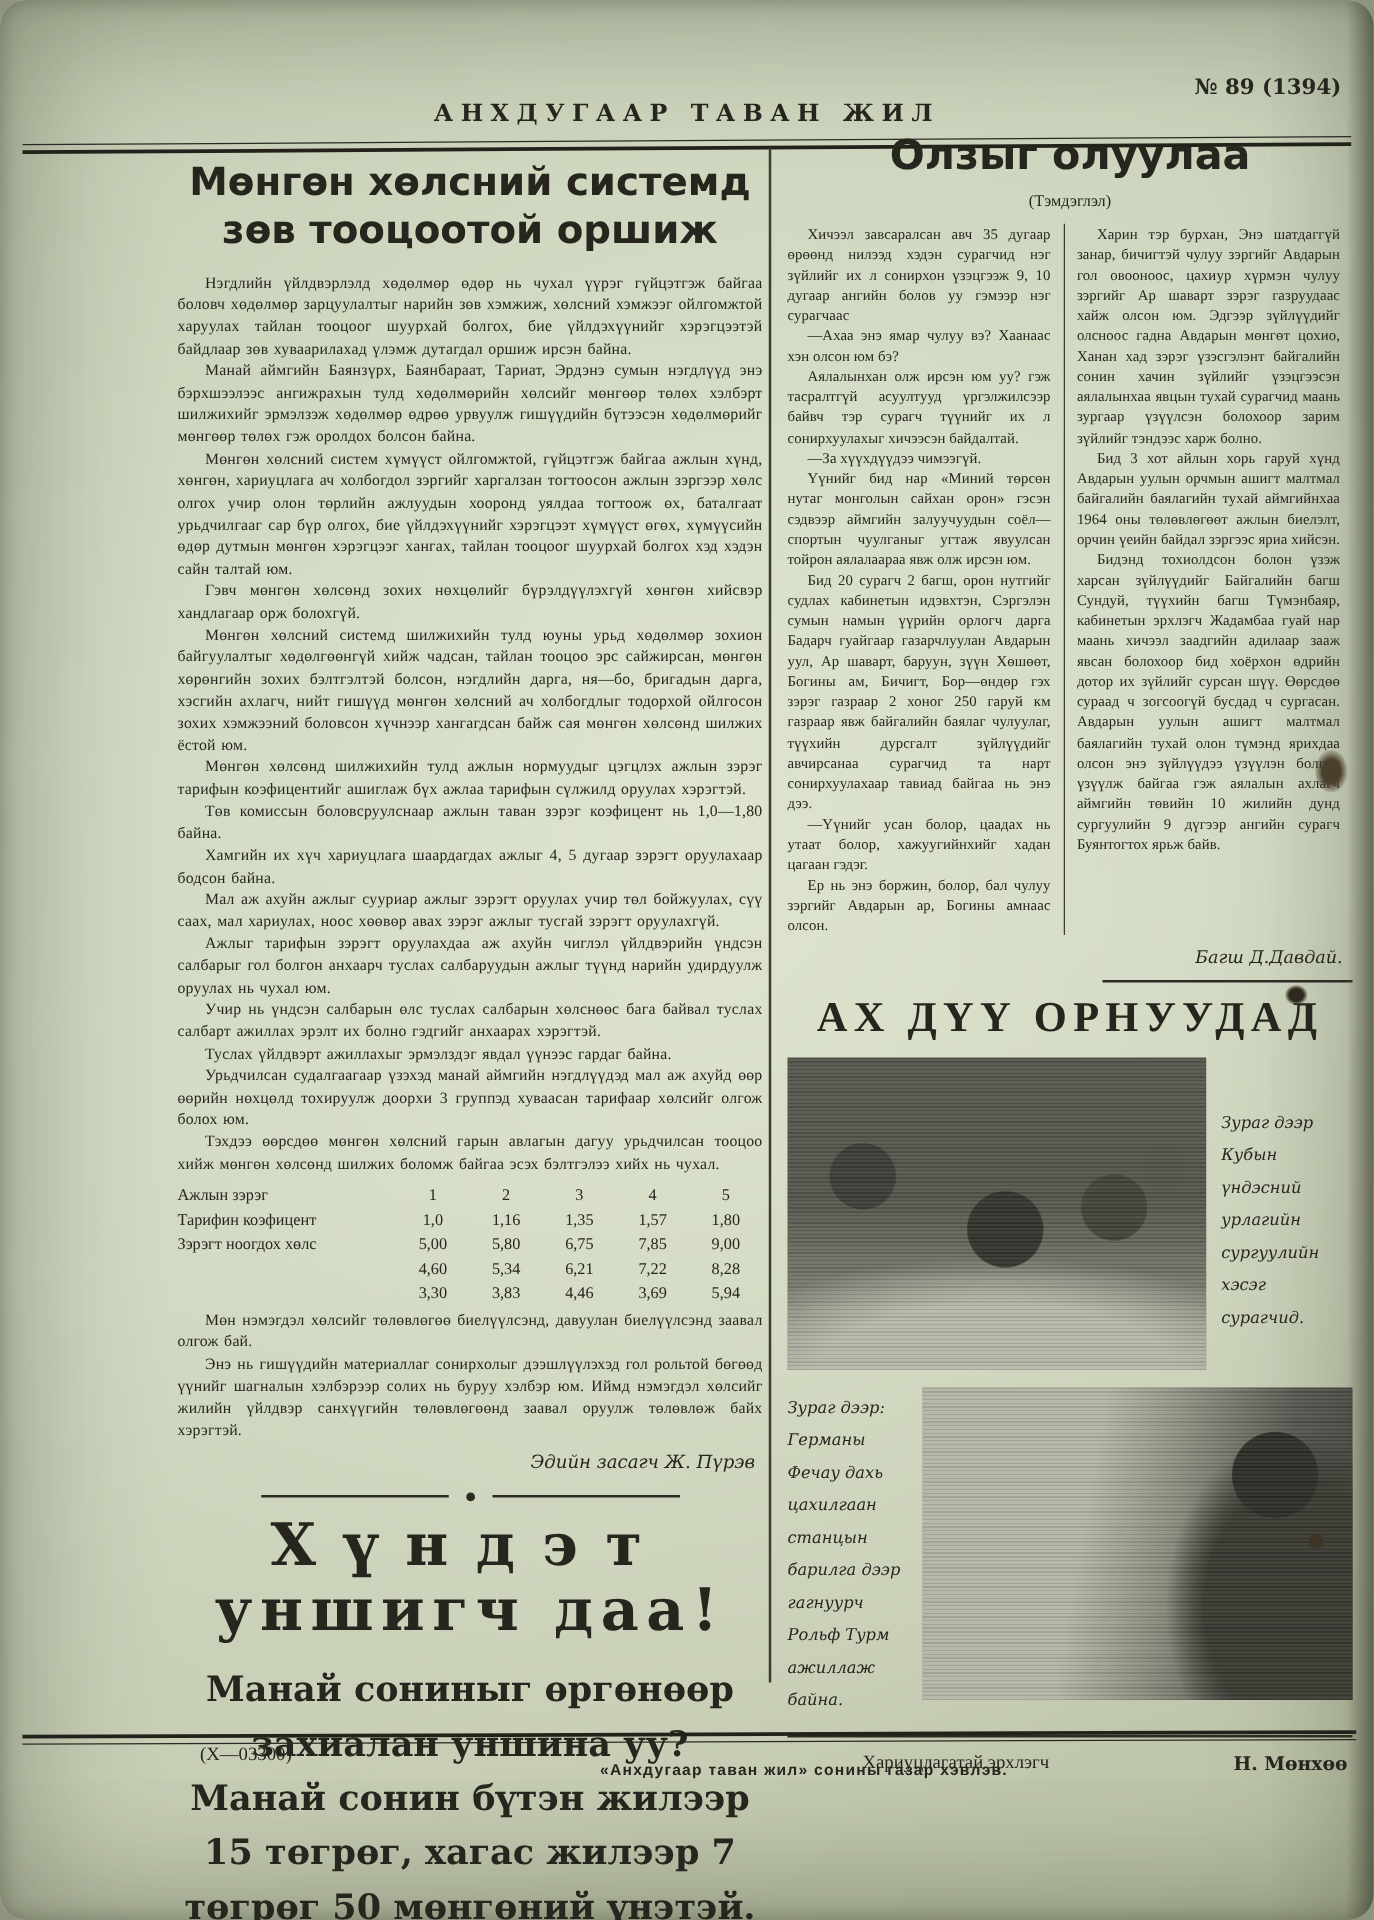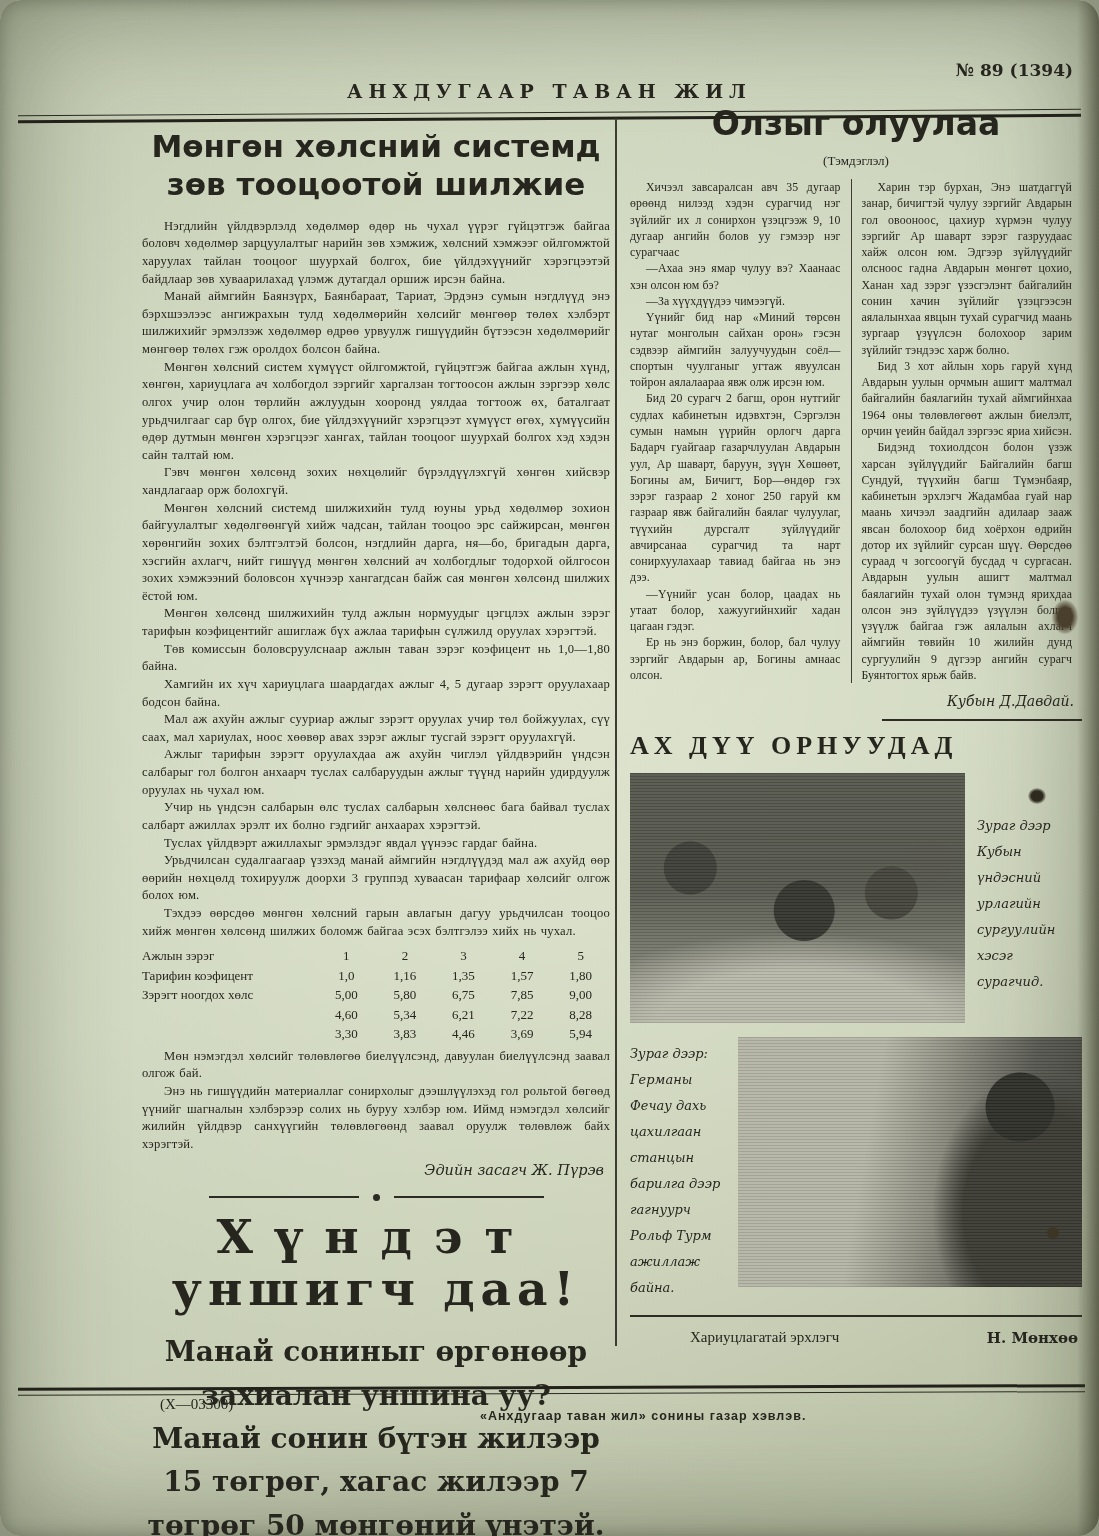--- a/index.html
+++ b/index.html
@@ -47,22 +47,22 @@
   .headline-2{font-family:"DejaVu Sans",sans-serif;font-weight:bold;text-align:center;font-size:33px;margin:0;}
   .subtitle{text-align:center;font-size:13px;margin:10px 0 10px 0;}
   .twocol{display:flex;}
   .subcol{width:50%;}
   .subcol+.subcol{border-left:1.5px solid #3c3c32;padding-left:10px;}
   .subcol{padding-right:10px;}
   .subcol p{margin:0;text-indent:16px;text-align:justify;font-size:11.8px;line-height:1.38;letter-spacing:.1px;}
   .byline-2{text-align:right;font-style:italic;font-family:"DejaVu Serif",serif;font-size:14px;margin:10px 8px 0 0;}
   .short-rule{width:200px;height:2px;background:#2c2c24;margin:10px 0 10px auto;}
   
-  .section-head{font-family:"Liberation Serif",serif;font-weight:bold;text-align:left;
-    font-size:26px;letter-spacing:5px;margin:4px 0 12px 0;}
+  .section-head{font-family:"Liberation Serif",serif;font-weight:bold;text-align:center;
+    font-size:34px;letter-spacing:5px;margin:4px 0 12px 0;}
   .photo-block{display:flex;margin-bottom:14px;}
   .photo{position:relative;overflow:hidden;background:#8b8b80;}
   .photo::after{content:"";position:absolute;inset:0;
     background:repeating-linear-gradient(0deg, rgba(0,0,0,.10) 0 1px, rgba(255,255,255,.05) 1px 3px);}
   .photo-1{width:335px;height:250px;
     background:
       radial-gradient(circle at 18% 38%, #3e3e38 0 26px, rgba(0,0,0,0) 27px),
       radial-gradient(circle at 52% 55%, #35352f 0 30px, rgba(0,0,0,0) 31px),
       radial-gradient(circle at 78% 48%, #44443c 0 26px, rgba(0,0,0,0) 27px),
       radial-gradient(circle at 90% 35%, #55554c 0 20px, rgba(0,0,0,0) 21px),
@@ -101,21 +101,21 @@
 
   <div class="issue-no">№ 89 (1394)</div>
   <div class="masthead">АНХДУГААР ТАВАН ЖИЛ</div>
   <div class="masthead-rule"></div>
 
   <div class="vert-divider"></div>
 
   <div class="left-col">
     <h1 class="headline">
       <span>Мөнгөн хөлсний системд</span><br>
-      <span>зөв тооцоотой шилжие</span>
+      <span>зөв тооцоотой оршиж</span>
     </h1>
 
     <div class="body-text">
         <p>Нэгдлийн үйлдвэрлэлд хөдөлмөр өдөр нь чухал үүрэг гүйцэтгэж байгаа боловч хөдөлмөр зарцуулалтыг нарийн зөв хэмжиж, хөлсний хэмжээг ойлгомжтой харуулах тайлан тооцоог шуурхай болгох, бие үйлдэхүүнийг хэрэгцээтэй байдлаар зөв хуваарилахад үлэмж дутагдал оршиж ирсэн байна.</p>
         <p>Манай аймгийн Баянзүрх, Баянбараат, Тариат, Эрдэнэ сумын нэгдлүүд энэ бэрхшээлээс ангижрахын тулд хөдөлмөрийн хөлсийг мөнгөөр төлөх хэлбэрт шилжихийг эрмэлзэж хөдөлмөр өдрөө урвуулж гишүүдийн бүтээсэн хөдөлмөрийг мөнгөөр төлөх гэж оролдох болсон байна.</p>
         <p>Мөнгөн хөлсний систем хүмүүст ойлгомжтой, гүйцэтгэж байгаа ажлын хүнд, хөнгөн, хариуцлага ач холбогдол зэргийг харгалзан тогтоосон ажлын зэргээр хөлс олгох учир олон төрлийн ажлуудын хооронд уялдаа тогтоож өх, баталгаат урьдчилгааг сар бүр олгох, бие үйлдэхүүнийг хэрэгцээт хүмүүст өгөх, хүмүүсийн өдөр дутмын мөнгөн хэрэгцээг хангах, тайлан тооцоог шуурхай болгох хэд хэдэн сайн талтай юм.</p>
         <p>Гэвч мөнгөн хөлсөнд зохих нөхцөлийг бүрэлдүүлэхгүй хөнгөн хийсвэр хандлагаар орж болохгүй.</p>
         <p>Мөнгөн хөлсний системд шилжихийн тулд юуны урьд хөдөлмөр зохион байгуулалтыг хөдөлгөөнгүй хийж чадсан, тайлан тооцоо эрс сайжирсан, мөнгөн хөрөнгийн зохих бэлтгэлтэй болсон, нэгдлийн дарга, ня—бо, бригадын дарга, хэсгийн ахлагч, нийт гишүүд мөнгөн хөлсний ач холбогдлыг тодорхой ойлгосон зохих хэмжээний боловсон хүчнээр хангагдсан байж сая мөнгөн хөлсөнд шилжих ёстой юм.</p>
         <p>Мөнгөн хөлсөнд шилжихийн тулд ажлын нормуудыг цэгцлэх ажлын зэрэг тарифын коэфицентийг ашиглаж бүх ажлаа тарифын сүлжилд оруулах хэрэгтэй.</p>
         <p>Төв комиссын боловсруулснаар ажлын таван зэрэг коэфицент нь 1,0—1,80 байна.</p>
@@ -192,34 +192,35 @@
   </div>
 
   <div class="right-col">
     <h1 class="headline-2">Олзыг олуулаа</h1>
     <div class="subtitle">(Тэмдэглэл)</div>
 
     <div class="twocol">
       <div class="subcol">
           <p>Хичээл завсаралсан авч 35 дугаар өрөөнд нилээд хэдэн сурагчид нэг зүйлийг их л сонирхон үзэцгээж 9, 10 дугаар ангийн болов уу гэмээр нэг сурагчаас</p>
           <p>—Ахаа энэ ямар чулуу вэ? Хаанаас хэн олсон юм бэ?</p>
+          <p>Аялалынхан олж ирсэн юм уу? гэж тасралтгүй асуултууд үргэлжилсээр байвч тэр сурагч түүнийг их л сонирхуулахыг хичээсэн байдалтай.</p>
           <p>—За хүүхдүүдээ чимээгүй.</p>
           <p>Үүнийг бид нар «Миний төрсөн нутаг монголын сайхан орон» гэсэн сэдвээр аймгийн залуучуудын соёл—спортын чуулганыг угтаж явуулсан тойрон аялалаараа явж олж ирсэн юм.</p>
           <p>Бид 20 сурагч 2 багш, орон нутгийг судлах кабинетын идэвхтэн, Сэргэлэн сумын намын үүрийн орлогч дарга Бадарч гуайгаар газарчлуулан Авдарын уул, Ар шаварт, баруун, зүүн Хөшөөт, Богины ам, Бичигт, Бор—өндөр гэх зэрэг газраар 2 хоног 250 гаруй км газраар явж байгалийн баялаг чулуулаг, түүхийн дурсгалт зүйлүүдийг авчирсанаа сурагчид та нарт сонирхуулахаар тавиад байгаа нь энэ дээ.</p>
           <p>—Үүнийг усан болор, цаадах нь утаат болор, хажуугийнхийг хадан цагаан гэдэг.</p>
           <p>Ер нь энэ боржин, болор, бал чулуу зэргийг Авдарын ар, Богины амнаас олсон.</p>
         </div>
       <div class="subcol">
           <p>Харин тэр бурхан, Энэ шатдаггүй занар, бичигтэй чулуу зэргийг Авдарын гол овооноос, цахиур хүрмэн чулуу зэргийг Ар шаварт зэрэг газруудаас хайж олсон юм. Эдгээр зүйлүүдийг олсноос гадна Авдарын мөнгөт цохио, Ханан хад зэрэг үзэсгэлэнт байгалийн сонин хачин зүйлийг үзэцгээсэн аялалынхаа явцын тухай сурагчид маань зургаар үзүүлсэн болохоор зарим зүйлийг тэндээс харж болно.</p>
           <p>Бид 3 хот айлын хорь гаруй хүнд Авдарын уулын орчмын ашигт малтмал байгалийн баялагийн тухай аймгийнхаа 1964 оны төлөвлөгөөт ажлын биелэлт, орчин үеийн байдал зэргээс яриа хийсэн.</p>
           <p>Бидэнд тохиолдсон болон үзэж харсан зүйлүүдийг Байгалийн багш Сундуй, түүхийн багш Түмэнбаяр, кабинетын эрхлэгч Жадамбаа гуай нар маань хичээл заадгийн адилаар зааж явсан болохоор бид хоёрхон өдрийн дотор их зүйлийг сурсан шүү. Өөрсдөө сураад ч зогсоогүй бусдад ч сургасан. Авдарын уулын ашигт малтмал баялагийн тухай олон түмэнд ярихдаа олсон энэ зүйлүүдээ үзүүлэн болгон үзүүлж байгаа гэж аялалын ахлагч аймгийн төвийн 10 жилийн дунд сургуулийн 9 дүгээр ангийн сурагч Буянтогтох ярьж байв.</p>
         </div>
     </div>
 
-    <div class="byline-2">Кубын Д.Давдай.</div>
+    <div class="byline-2">Багш Д.Давдай.</div>
     <div class="short-rule"></div>
 
     <div class="section-head">АХ ДҮҮ ОРНУУДАД</div>
 
     <div class="photo-block">
       <div class="photo photo-1"></div>
       <div class="caption caption-right">Зураг дээр Кубын үндэсний урлагийн сургуулийн хэсэг сурагчид.</div>
     </div>
 
     <div class="photo-block">

